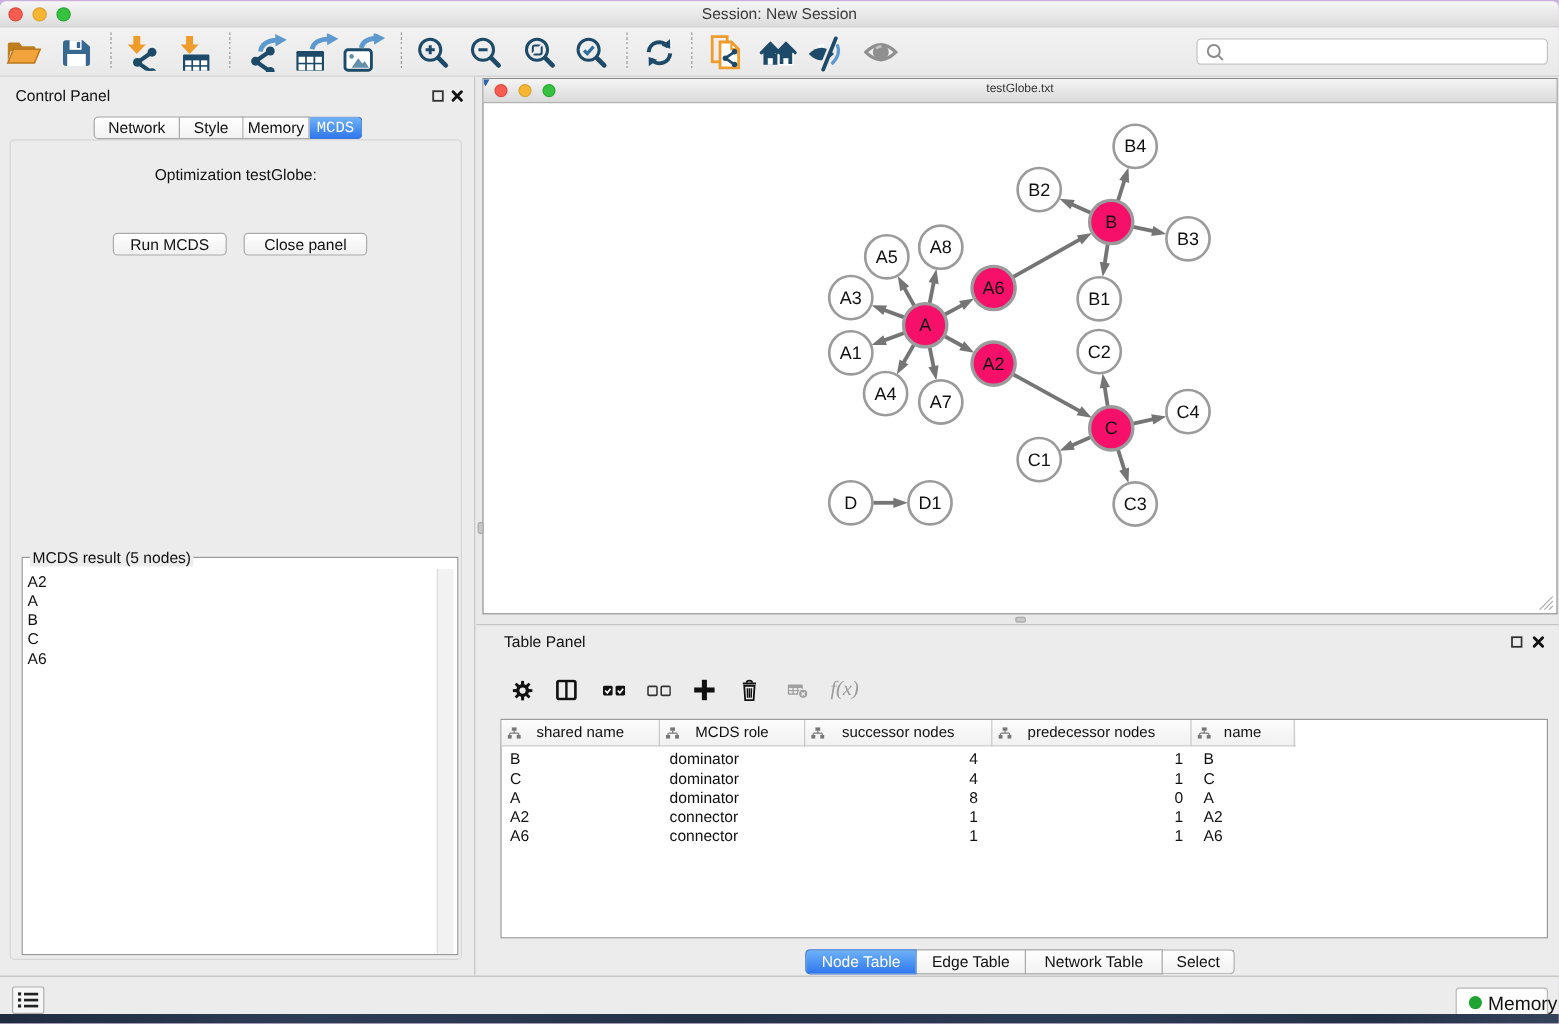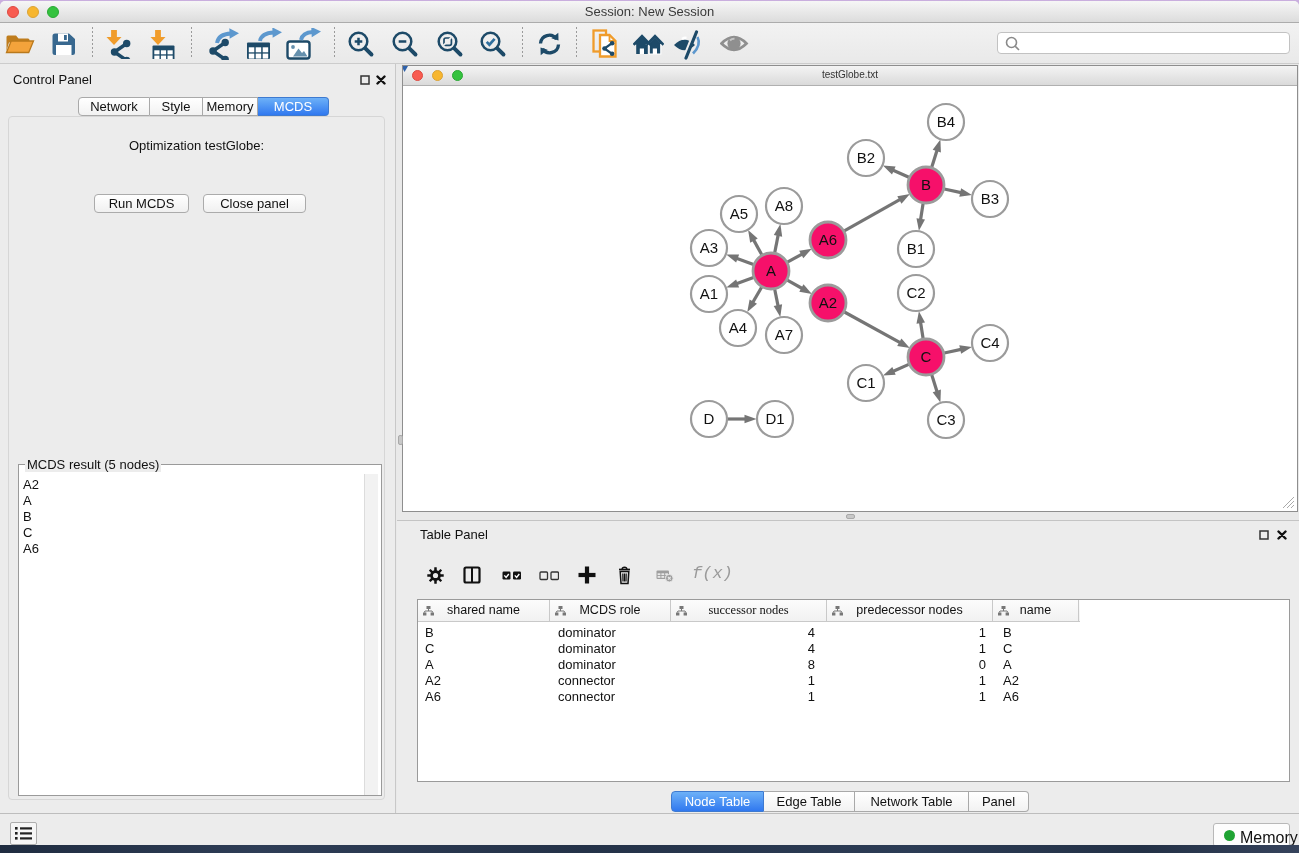--- a/index.html
+++ b/index.html
@@ -201,21 +201,21 @@
       <svg style="position:absolute;left:360px;top:11px;" width="10" height="10" viewBox="0 0 10 10">
           <rect x="1" y="1" width="8" height="8" stroke="#333" stroke-width="1.5" fill="none"></rect>
         </svg>
       <svg style="position:absolute;left:376px;top:11px;" width="10" height="10" viewBox="0 0 10 10">
           <path d="M1.5 1.5 L8.5 8.5 M8.5 1.5 L1.5 8.5" stroke="#111" stroke-width="2.4" stroke-linecap="round"></path>
         </svg>
       <div class="tabrow" style="left:78px; top:33px;">
         <div class="tab" style="width:72px;">Network</div>
         <div class="tab" style="width:53px;">Style</div>
         <div class="tab" style="width:55px;">Memory</div>
-        <div class="tab sel" style="width:71px;">MCDS</div>
+        <div class="tab sel" style="width:44px;font-family:Liberation Mono, monospace;">MCDS</div>
       </div>
       <div id="cpbox">
         <div id="optlabel">Optimization testGlobe:</div>
         <div class="btn" style="left:85px; top:77px; width:95px;">Run MCDS</div>
         <div class="btn" style="left:194px; top:77px; width:103px;">Close panel</div>
         <div id="mcdsbox">
           <div class="legend">MCDS result (5 nodes)</div>
           <div class="items">A2<br>A<br>B<br>C<br>A6</div>
           <div class="sb"></div>
         </div>
@@ -360,41 +360,41 @@
             <rect x="0.5" y="3.5" width="12.5" height="8.5" rx="1" fill="#9e9e9e"></rect>
             <rect x="1.6" y="6.3" width="2.8" height="1.8" fill="#e9e9e9"></rect>
             <rect x="5.4" y="6.3" width="2.8" height="1.8" fill="#e9e9e9"></rect>
             <rect x="9.2" y="6.3" width="2.8" height="1.8" fill="#e9e9e9"></rect>
             <rect x="1.6" y="9.0" width="2.8" height="1.8" fill="#e9e9e9"></rect>
             <rect x="5.4" y="9.0" width="2.8" height="1.8" fill="#e9e9e9"></rect>
             <rect x="9.2" y="9.0" width="2.8" height="1.8" fill="#e9e9e9"></rect>
             <circle cx="13.3" cy="11.2" r="3.8" fill="#9e9e9e" stroke="#e9e9e9" stroke-width="0.9"></circle>
             <path d="M11.9 9.8 l2.8 2.8 M14.7 9.8 l-2.8 2.8" stroke="#e9e9e9" stroke-width="1.2"></path>
           </svg>
-        <div style="position:absolute;left:275px;top:7px;font-family:Liberation Mono, monospace;font-style:italic;font-size:17px;color:#9a9a9a;">f(x)</div>
+        <div style="position:absolute;left:275px;top:7px;font-family:Liberation Serif, serif;font-style:italic;font-size:17px;color:#9a9a9a;">f(x)</div>
         </div>
       <div id="ttable">
         <div id="thead">
             <div class="hc" style="left:0px;width:132px;"><svg width="11" height="10" viewBox="0 0 11 10" style="position:absolute;left:5px;top:6px;">
                 <g fill="#777">
                   <rect x="3.5" y="0" width="4" height="3"></rect>
                   <rect x="0" y="6.5" width="3.4" height="3"></rect>
                   <rect x="7.6" y="6.5" width="3.4" height="3"></rect>
                   <path d="M5.5 3v2M2 5h7M1.7 5v1.5M9.3 5v1.5" stroke="#777" fill="none" stroke-width="1"></path>
                 </g>
               </svg>shared name</div>
           <div class="hc" style="left:132px;width:121px;"><svg width="11" height="10" viewBox="0 0 11 10" style="position:absolute;left:5px;top:6px;">
                 <g fill="#777">
                   <rect x="3.5" y="0" width="4" height="3"></rect>
                   <rect x="0" y="6.5" width="3.4" height="3"></rect>
                   <rect x="7.6" y="6.5" width="3.4" height="3"></rect>
                   <path d="M5.5 3v2M2 5h7M1.7 5v1.5M9.3 5v1.5" stroke="#777" fill="none" stroke-width="1"></path>
                 </g>
               </svg>MCDS role</div>
-          <div class="hc" style="left:253px;width:156px;font-family:Liberation Serif, serif;"><svg width="11" height="10" viewBox="0 0 11 10" style="position:absolute;left:5px;top:6px;">
+          <div class="hc" style="left:253px;width:156px;"><svg width="11" height="10" viewBox="0 0 11 10" style="position:absolute;left:5px;top:6px;">
                 <g fill="#777">
                   <rect x="3.5" y="0" width="4" height="3"></rect>
                   <rect x="0" y="6.5" width="3.4" height="3"></rect>
                   <rect x="7.6" y="6.5" width="3.4" height="3"></rect>
                   <path d="M5.5 3v2M2 5h7M1.7 5v1.5M9.3 5v1.5" stroke="#777" fill="none" stroke-width="1"></path>
                 </g>
               </svg>successor nodes</div>
           <div class="hc" style="left:409px;width:166px;"><svg width="11" height="10" viewBox="0 0 11 10" style="position:absolute;left:5px;top:6px;">
                 <g fill="#777">
                   <rect x="3.5" y="0" width="4" height="3"></rect>
@@ -437,21 +437,21 @@
           <div class="row" style="left:140px;top:67px;">connector</div>
           <div class="row" style="left:253px;top:67px;width:144px;text-align:right;">1</div>
           <div class="row" style="left:409px;top:67px;width:159px;text-align:right;">1</div>
           <div class="row" style="left:585px;top:67px;">A6</div>
           </div>
       </div>
       <div class="tabrow" id="btabs">
         <div class="tab sel" style="width:93px;height:21px;line-height:20px;">Node Table</div>
         <div class="tab" style="width:91px;height:21px;line-height:20px;">Edge Table</div>
         <div class="tab" style="width:114px;height:21px;line-height:20px;">Network Table</div>
-        <div class="tab" style="width:60px;height:21px;line-height:20px;">Panel</div>
+        <div class="tab" style="width:60px;height:21px;line-height:20px;">Select</div>
       </div>
     </div>
   </div>
   <div id="statusbar">
     <div id="listbtn">
         <svg width="17" height="15" style="position:absolute;left:4px;top:3px;" viewBox="0 0 17 15">
 <g fill="#222">
             <rect x="0" y="1" width="2.6" height="2.6"></rect>
             <rect x="0" y="6" width="2.6" height="2.6"></rect>
             <rect x="0" y="11" width="2.6" height="2.6"></rect>

